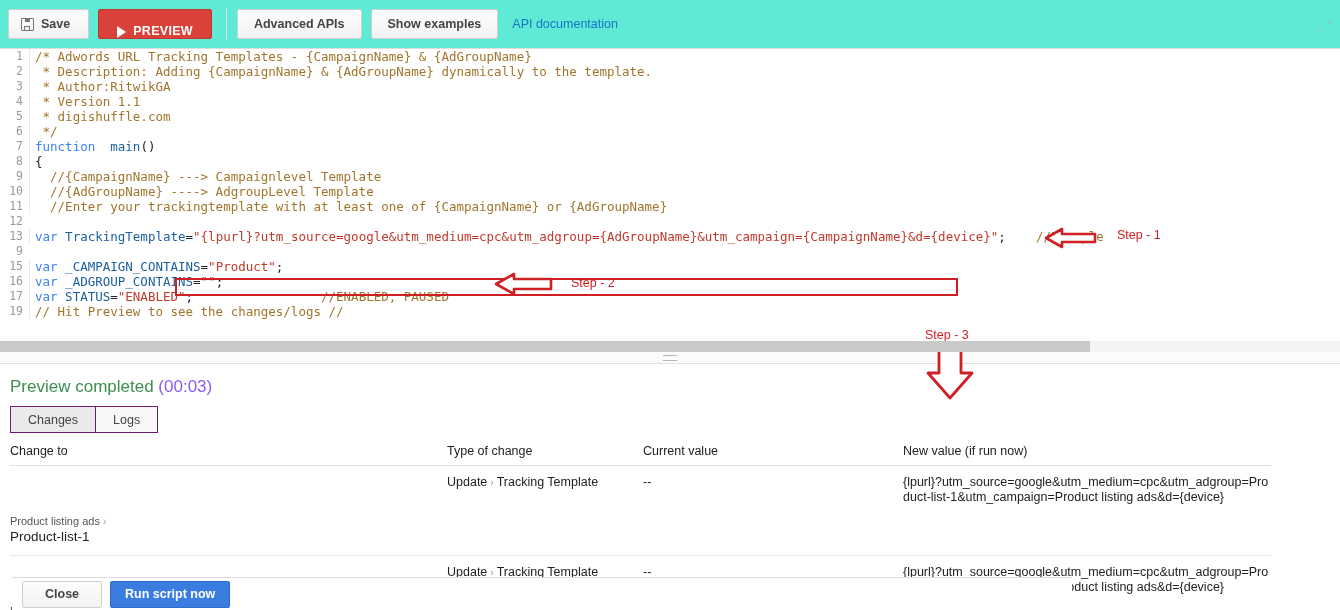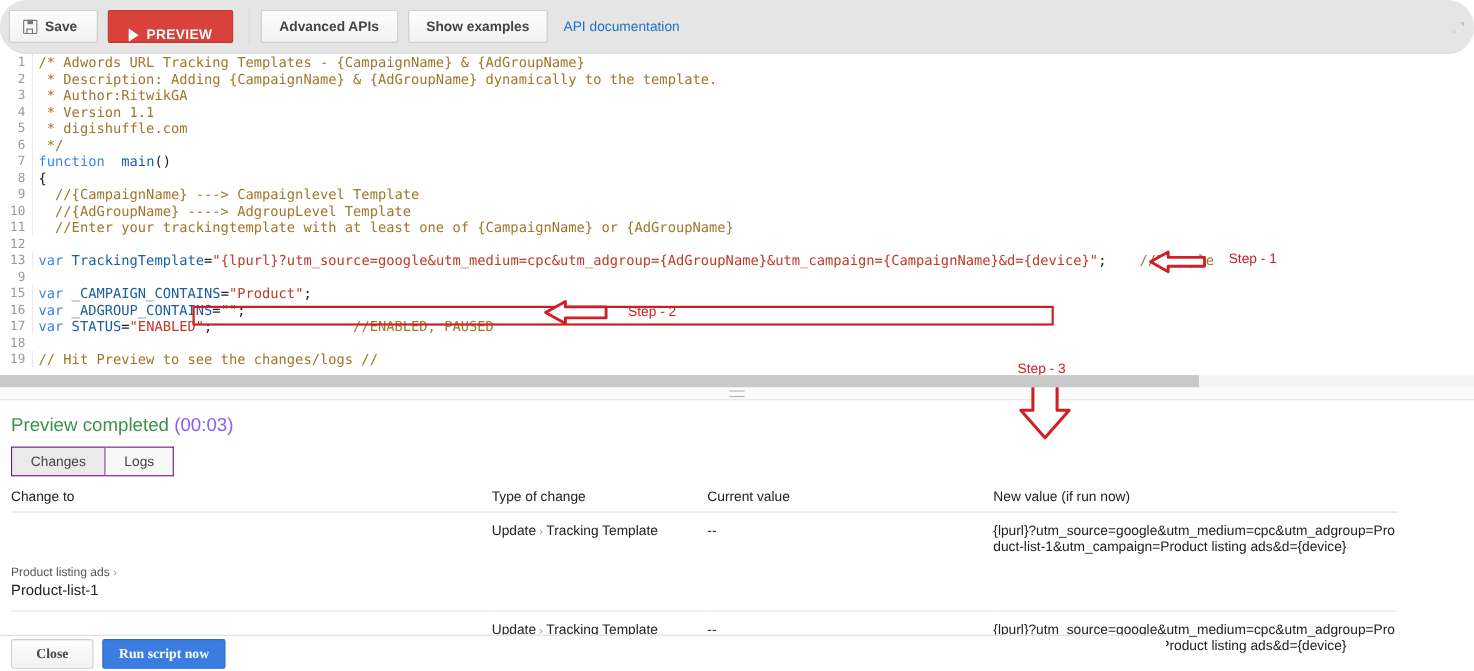--- a/index.html
+++ b/index.html
@@ -17,23 +17,22 @@
   }
 
   
   .toolbar {
     height: 49px;
     box-sizing: border-box;
     border-bottom: 1px solid #dcdcdc;
     display: flex;
     align-items: center;
     padding: 0 8px;
-    background: #e5e5e5;
+    background: #5eead4;
     position: relative;
-    border-radius: 24px;
   }
   .tb-btn {
     height: 30px;
     box-sizing: border-box;
     border: 1px solid #cfcfcf;
     background: linear-gradient(to bottom, #fdfdfd, #f2f2f2);
     border-radius: 2px;
     font-size: 12.5px;
     color: #444;
     font-weight: bold;
@@ -267,31 +266,30 @@
   .type-chev { color: #999; font-size: 10px; padding: 0 3px; }
   .newval {
     word-break: break-all;
     font-size: 12.5px;
     line-height: 15px;
   }
 
   
   .footer {
     position: absolute;
-    left: 0; bottom: 0;
+    left: 12px; bottom: 0;
     width: 1060px;
     height: 33px;
     box-sizing: border-box;
     border-top: 1px solid #dcdcdc;
     background: #fff;
     display: flex;
     align-items: center;
     padding: 0 10px;
     gap: 8px;
-    font-family: Liberation Serif, serif;
   }
   .ft-btn {
     height: 27px;
     box-sizing: border-box;
     border: 1px solid #cfcfcf;
     background: linear-gradient(to bottom, #fdfdfd, #f2f2f2);
     border-radius: 2px;
     font-size: 12.5px;
     font-weight: bold;
     color: #444;
@@ -345,21 +343,20 @@
       <div class="code-row"><div class="gutter">8</div><div class="code-line"><span class="tok-pln">{</span></div></div>
       <div class="code-row"><div class="gutter">9</div><div class="code-line"><span class="tok-com">  //{CampaignName} ---&gt; Campaignlevel Template</span></div></div>
       <div class="code-row"><div class="gutter">10</div><div class="code-line"><span class="tok-com">  //{AdGroupName} ----&gt; AdgroupLevel Template</span></div></div>
       <div class="code-row"><div class="gutter">11</div><div class="code-line"><span class="tok-com">  //Enter your trackingtemplate with at least one of {CampaignName} or {AdGroupName}</span></div></div>
       <div class="code-row"><div class="gutter">12</div><div class="code-line"><span class="tok-pln"></span></div></div>
       <div class="code-row"><div class="gutter">13</div><div class="code-line"><span class="tok-kw">var</span><span class="tok-pln"> </span><span class="tok-var">TrackingTemplate</span><span class="tok-pln">=</span><span class="tok-str">"{lpurl}?utm_source=google&amp;utm_medium=cpc&amp;utm_adgroup={AdGroupName}&amp;utm_campaign={CampaignName}&amp;d={device}"</span><span class="tok-pln">;</span><span class="tok-pln">    </span><span class="tok-com">//Example</span></div></div>
       <div class="code-row"><div class="gutter">9</div><div class="code-line"><span class="tok-pln"></span></div></div>
       <div class="code-row"><div class="gutter">15</div><div class="code-line"><span class="tok-kw">var</span><span class="tok-pln"> </span><span class="tok-var">_CAMPAIGN_CONTAINS</span><span class="tok-pln">=</span><span class="tok-str">"Product"</span><span class="tok-pln">;</span></div></div>
       <div class="code-row"><div class="gutter">16</div><div class="code-line"><span class="tok-kw">var</span><span class="tok-pln"> </span><span class="tok-var">_ADGROUP_CONTAINS</span><span class="tok-pln">=</span><span class="tok-str">""</span><span class="tok-pln">;</span></div></div>
       <div class="code-row"><div class="gutter">17</div><div class="code-line"><span class="tok-kw">var</span><span class="tok-pln"> </span><span class="tok-var">STATUS</span><span class="tok-pln">=</span><span class="tok-str">"ENABLED"</span><span class="tok-pln">;</span><span class="tok-pln">                 </span><span class="tok-com">//ENABLED, PAUSED</span></div></div>
-      <div class="code-row"><div class="gutter">18</div><div class="code-line"><span class="tok-pln"></span></div></div>
       <div class="code-row"><div class="gutter">19</div><div class="code-line"><span class="tok-com">// Hit Preview to see the changes/logs //</span></div></div>
     </div>
 
   <div class="hl-box" style="left:175px; top:229px; width:783px; height:18px;"></div>
 </div>
 
 <div class="anno-arrow" style="left:1044px; top:226px;">
   <svg width="54" height="24" viewBox="0 0 54 24">
     <path d="M2 12 L18 3 L18 8 L51 8 L51 16 L18 16 L18 21 Z" fill="#ffffff" stroke="#cf2026" stroke-width="2.6" stroke-linejoin="round"></path>
   </svg>

